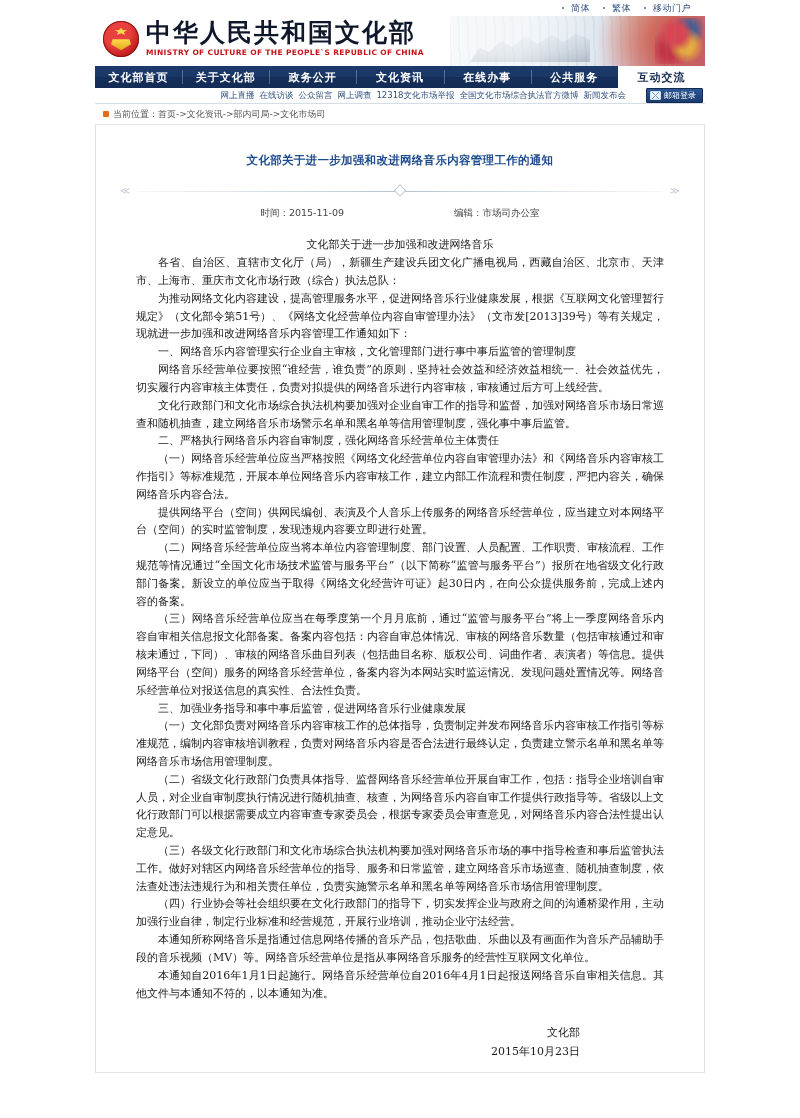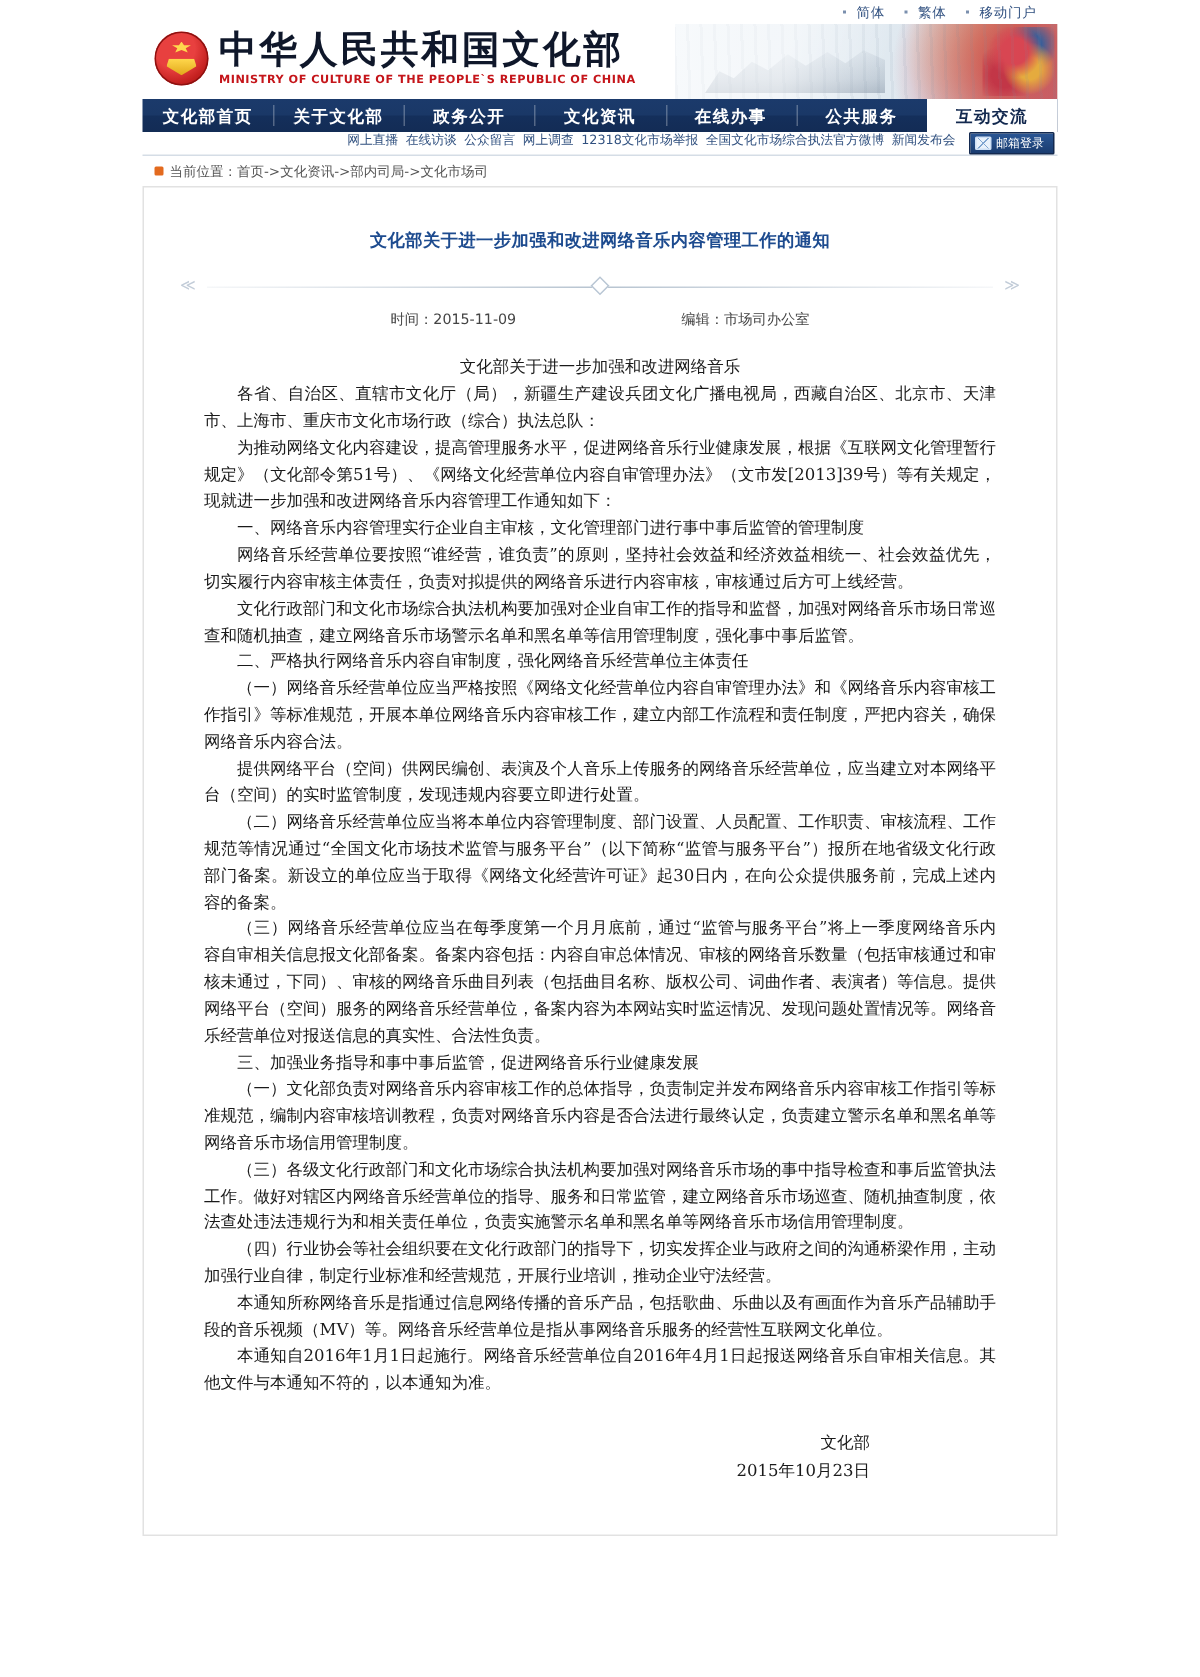--- a/index.html
+++ b/index.html
@@ -108,27 +108,27 @@
     background:rgba(255,255,255,.28);
   }
   .nav-item.active{
     background:#ffffff;color:#13294f;
   }
   .nav-item.active::before{display:none;}
 
   
   .subnav{
     width:610px;margin:0 auto;height:16px;background:#ffffff;
-    display:flex;align-items:flex-start;justify-content:flex-end;
+    display:flex;align-items:center;justify-content:flex-end;
     font-size:8.5px;color:#30507f;gap:5px;padding-right:2px;box-sizing:border-box;
     border-bottom:1px solid #d5dde6;
   }
   .subnav-item{white-space:nowrap;cursor:pointer;}
   .mail-btn{
-    display:flex;align-items:center;gap:3px;margin-left:4px;
+    display:flex;align-items:center;gap:3px;margin-left:15px;
     background:linear-gradient(180deg,#2a5694,#1a3c70);
     border:1px solid #13294f;color:#fff;font-size:8px;
     padding:1px 6px 1px 3px;border-radius:1px;cursor:pointer;
   }
   .mail-ico{
     width:9px;height:7px;border:1px solid #cfe0f5;background:#e9f1fb;
     position:relative;display:inline-block;border-radius:1px;
   }
   .mail-ico::after{
     content:"";position:absolute;left:0;top:0;width:100%;height:100%;
@@ -269,20 +269,21 @@
       <p>一、网络音乐内容管理实行企业自主审核，文化管理部门进行事中事后监管的管理制度</p>
       <p>网络音乐经营单位要按照“谁经营，谁负责”的原则，坚持社会效益和经济效益相统一、社会效益优先，切实履行内容审核主体责任，负责对拟提供的网络音乐进行内容审核，审核通过后方可上线经营。</p>
       <p>文化行政部门和文化市场综合执法机构要加强对企业自审工作的指导和监督，加强对网络音乐市场日常巡查和随机抽查，建立网络音乐市场警示名单和黑名单等信用管理制度，强化事中事后监管。</p>
       <p>二、严格执行网络音乐内容自审制度，强化网络音乐经营单位主体责任</p>
       <p>（一）网络音乐经营单位应当严格按照《网络文化经营单位内容自审管理办法》和《网络音乐内容审核工作指引》等标准规范，开展本单位网络音乐内容审核工作，建立内部工作流程和责任制度，严把内容关，确保网络音乐内容合法。</p>
       <p>提供网络平台（空间）供网民编创、表演及个人音乐上传服务的网络音乐经营单位，应当建立对本网络平台（空间）的实时监管制度，发现违规内容要立即进行处置。</p>
       <p>（二）网络音乐经营单位应当将本单位内容管理制度、部门设置、人员配置、工作职责、审核流程、工作规范等情况通过“全国文化市场技术监管与服务平台”（以下简称“监管与服务平台”）报所在地省级文化行政部门备案。新设立的单位应当于取得《网络文化经营许可证》起30日内，在向公众提供服务前，完成上述内容的备案。</p>
       <p>（三）网络音乐经营单位应当在每季度第一个月月底前，通过“监管与服务平台”将上一季度网络音乐内容自审相关信息报文化部备案。备案内容包括：内容自审总体情况、审核的网络音乐数量（包括审核通过和审核未通过，下同）、审核的网络音乐曲目列表（包括曲目名称、版权公司、词曲作者、表演者）等信息。提供网络平台（空间）服务的网络音乐经营单位，备案内容为本网站实时监运情况、发现问题处置情况等。网络音乐经营单位对报送信息的真实性、合法性负责。</p>
       <p>三、加强业务指导和事中事后监管，促进网络音乐行业健康发展</p>
       <p>（一）文化部负责对网络音乐内容审核工作的总体指导，负责制定并发布网络音乐内容审核工作指引等标准规范，编制内容审核培训教程，负责对网络音乐内容是否合法进行最终认定，负责建立警示名单和黑名单等网络音乐市场信用管理制度。</p>
+      <p>（二）省级文化行政部门负责具体指导、监督网络音乐经营单位开展自审工作，包括：指导企业培训自审人员，对企业自审制度执行情况进行随机抽查、核查，为网络音乐内容自审工作提供行政指导等。省级以上文化行政部门可以根据需要成立内容审查专家委员会，根据专家委员会审查意见，对网络音乐内容合法性提出认定意见。</p>
       <p>（三）各级文化行政部门和文化市场综合执法机构要加强对网络音乐市场的事中指导检查和事后监管执法工作。做好对辖区内网络音乐经营单位的指导、服务和日常监管，建立网络音乐市场巡查、随机抽查制度，依法查处违法违规行为和相关责任单位，负责实施警示名单和黑名单等网络音乐市场信用管理制度。</p>
       <p>（四）行业协会等社会组织要在文化行政部门的指导下，切实发挥企业与政府之间的沟通桥梁作用，主动加强行业自律，制定行业标准和经营规范，开展行业培训，推动企业守法经营。</p>
       <p>本通知所称网络音乐是指通过信息网络传播的音乐产品，包括歌曲、乐曲以及有画面作为音乐产品辅助手段的音乐视频（MV）等。网络音乐经营单位是指从事网络音乐服务的经营性互联网文化单位。</p>
       <p>本通知自2016年1月1日起施行。网络音乐经营单位自2016年4月1日起报送网络音乐自审相关信息。其他文件与本通知不符的，以本通知为准。</p>
 
       <div class="sign">
         <div>文化部</div>
         <div>2015年10月23日</div>
       </div>
     </div>

